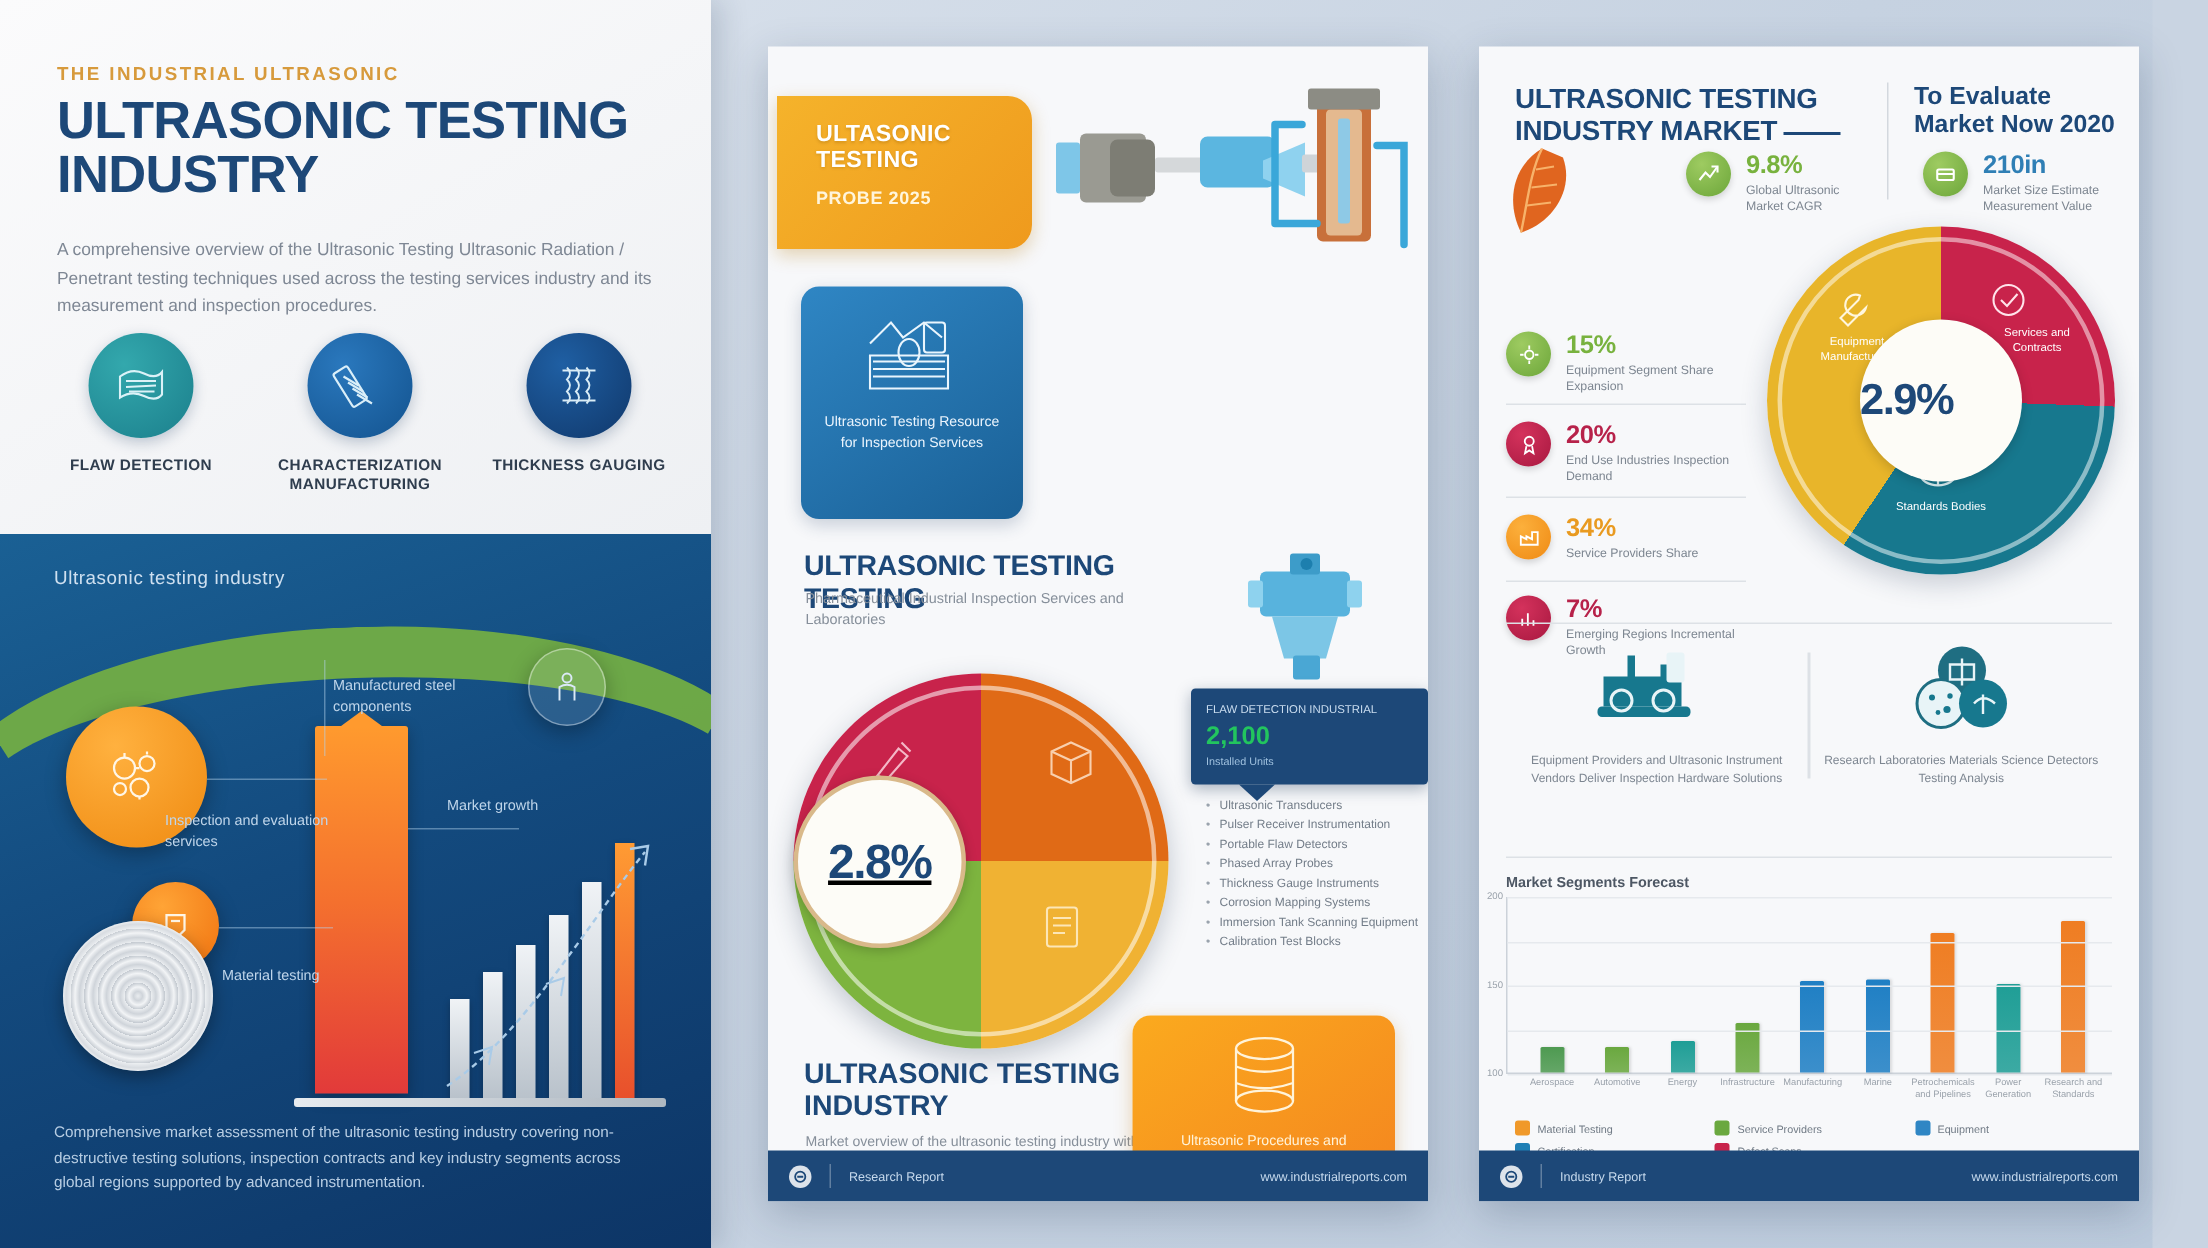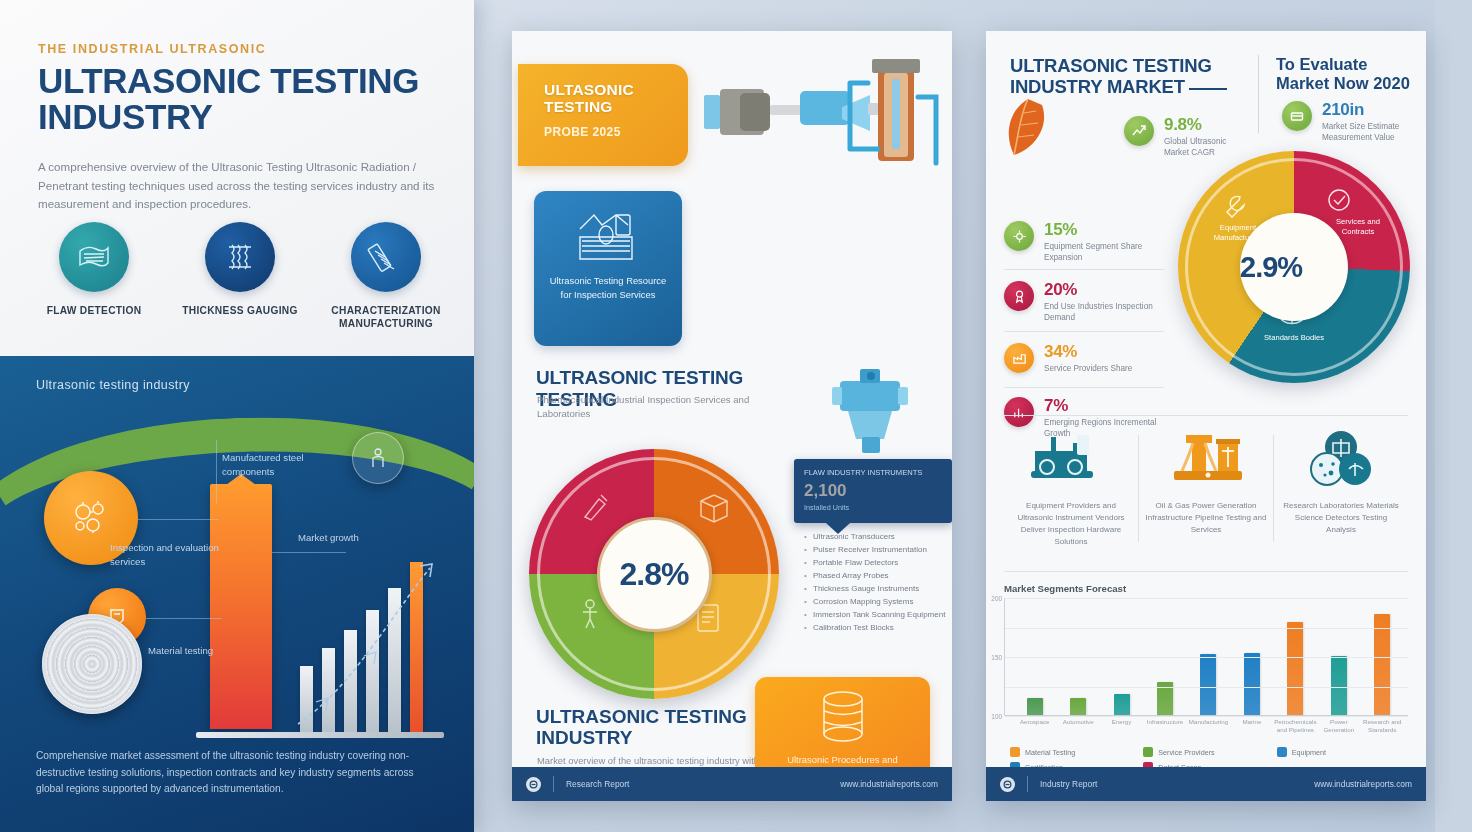--- a/index.html
+++ b/index.html
@@ -177,21 +177,21 @@
   
   .donut-mid {
     position:absolute; left:17px; top:418px; width:250px; height:250px;
     border-radius:50%;
     background: conic-gradient(
       #e06a16 0deg 90deg,
       #f0b233 90deg 180deg,
       #7db43f 180deg 270deg,
       #c8234b 270deg 360deg);
     box-shadow: 0 6px 18px rgba(30,50,80,.25);
-    display:flex; align-items:center; justify-content:center;
+    display:flex; align-items:center; justify-content:flex-start;text-decoration:underline;
   }
   .donut-mid:after {
     content:""; position:absolute; inset:8px; border-radius:50%;
     border:3px solid rgba(255,255,255,.55);
   }
   .donut-hole {
     position:relative; width:115px; height:115px; border-radius:50%;
     background:#fdfcf7; border:3px solid #d9b98a; z-index:2;
     display:flex; align-items:center; justify-content:center;
     box-shadow: 0 2px 8px rgba(0,0,0,.2);
@@ -203,21 +203,21 @@
     position:absolute; left:282px; top:428px; width:158px; height:64px;
     background:#1d4878; border-radius:3px; padding:9px 10px;
     box-shadow: 0 3px 10px rgba(20,45,80,.35);
   }
   .callout:before {
     content:""; position:absolute; left:32px; bottom:-11px;
     border-left:12px solid transparent; border-right:12px solid transparent;
     border-top:11px solid #1d4878;
   }
   .callout .cl-t { color:#c9dcef; font-size:7.6px; line-height:1.35; filter: blur(.4px); }
-  .callout .cl-n { color:#a3a3a3; font-size:17px; font-weight:800; margin-top:3px; }
+  .callout .cl-n { color:#22c55e; font-size:17px; font-weight:800; margin-top:3px; }
   .callout .cl-s { color:#9fc0de; font-size:7.2px; margin-top:2px; filter: blur(.4px); }
   .blist { position:absolute; left:292px; top:500px; width:150px; }
   .blist li {
     list-style:none; color:#737d89; font-size:8px; line-height:1.62;
     padding-left:9px; position:relative; filter: blur(.4px);
   }
   .blist li:before { content:"•"; position:absolute; left:0; color:#9aa3ad; }
 
   .mid-h2 {
     position:absolute; left:24px; top:676px; width:250px;
@@ -367,38 +367,38 @@
       <div class="pl-ico-col">
         <div class="circ c-teal">
           <svg width="40" height="40" viewBox="0 0 40 40" fill="none" stroke="#eafaff" stroke-width="1.4">
             <path d="M6 14 Q14 8 22 12 Q30 16 34 11 L34 26 Q30 31 22 27 Q14 23 6 28 Z"></path>
             <path d="M10 17 L30 17 M10 21 L30 20 M12 24 L29 24"></path>
           </svg>
         </div>
         <div class="ico-cap">FLAW DETECTION</div>
       </div>
       <div class="pl-ico-col">
+        <div class="circ c-blue">
+          <svg width="40" height="40" viewBox="0 0 40 40" fill="none" stroke="#eafaff" stroke-width="1.4">
+            <rect x="8" y="8" width="11" height="26" rx="1.5" transform="rotate(-32 13 21)"></rect>
+            <path d="M9 14 L19 20 M12 18 L22 24 M15 22 L25 28 M18 26 L28 32"></path>
+          </svg>
+        </div>
+        <div class="ico-cap">CHARACTERIZATION MANUFACTURING</div>
+      </div>
+      <div class="pl-ico-col">
         <div class="circ c-navy">
           <svg width="40" height="40" viewBox="0 0 40 40" fill="none" stroke="#eafaff" stroke-width="1.3">
             <path d="M12 8 Q16 12 12 16 Q16 20 12 24 Q16 28 12 32"></path>
             <path d="M18 8 Q22 12 18 16 Q22 20 18 24 Q22 28 18 32"></path>
             <path d="M25 8 Q29 12 25 16 Q29 20 25 24 Q29 28 25 32"></path>
             <path d="M9 10 L31 10 M9 30 L31 30"></path>
           </svg>
         </div>
         <div class="ico-cap">THICKNESS GAUGING</div>
-      </div>
-      <div class="pl-ico-col">
-        <div class="circ c-blue">
-          <svg width="40" height="40" viewBox="0 0 40 40" fill="none" stroke="#eafaff" stroke-width="1.4">
-            <rect x="8" y="8" width="11" height="26" rx="1.5" transform="rotate(-32 13 21)"></rect>
-            <path d="M9 14 L19 20 M12 18 L22 24 M15 22 L25 28 M18 26 L28 32"></path>
-          </svg>
-        </div>
-        <div class="ico-cap">CHARACTERIZATION MANUFACTURING</div>
       </div>
     </div>
 
     <div class="pl-bottom">
       <div class="pl-sub">Ultrasonic testing industry</div>
       <div class="swoosh"></div>
 
       <div class="pl-bubble bub-a">
         <svg width="52" height="52" viewBox="0 0 52 52" fill="none" stroke="#fff6e6" stroke-width="1.5">
           <circle cx="18" cy="20" r="7"></circle>
@@ -518,21 +518,21 @@
       <svg class="seg-ico" style="left:50px; top:40px;" width="34" height="34" viewBox="0 0 34 34" fill="none" stroke="#ffdee6" stroke-width="1.4">
         <path d="M6 28 L20 10 L26 15 L12 31 Z"></path>
           <path d="M22 6 L28 12"></path>
       </svg>
       <div class="donut-hole">
         <span>2.8%</span>
       </div>
     </div>
 
     <div class="callout">
-      <div class="cl-t">FLAW INDUSTRY INSTRUMENTS</div>
+      <div class="cl-t">FLAW DETECTION INDUSTRIAL</div>
       <div class="cl-n">2,100</div>
       <div class="cl-s">Installed Units</div>
     </div>
 
     <ul class="blist">
       <li>Ultrasonic Transducers</li>
       <li>Pulser Receiver Instrumentation</li>
       <li>Portable Flaw Detectors</li>
       <li>Phased Array Probes</li>
       <li>Thickness Gauge Instruments</li>
@@ -574,21 +574,21 @@
     </div>
     <div class="vdiv"></div>
     <div class="rp-title2">To Evaluate Market Now 2020</div>
 
     <svg class="leaf" viewBox="0 0 56 62" fill="none">
       <path d="M28 2 C8 14 4 38 14 58 C34 52 50 30 42 8 Z" fill="#e0651f"></path>
       <path d="M28 2 C20 18 18 40 14 58" stroke="#f7b26a" stroke-width="1.6"></path>
       <path d="M24 16 L36 14 M21 28 L38 26 M18 40 L34 38" stroke="#f7b26a" stroke-width="1.2"></path>
     </svg>
 
-    <div class="stat" style="left:138px; top:85px; width:125px;">
+    <div class="stat" style="left:138px; top:70px; width:125px;">
       <div class="dot d-green">
         <svg width="16" height="16" viewBox="0 0 16 16" fill="none" stroke="#fff" stroke-width="1.4">
           <path d="M2 12 L6 7 L9 10 L14 3"></path>
             <path d="M10 3 L14 3 L14 7"></path>
         </svg>
       </div>
       <div class="txt">
         <div class="num n-green">9.8%</div>
         <div class="cap">Global Ultrasonic Market CAGR</div>
       </div>
@@ -691,32 +691,20 @@
           <path d="M10 42 L10 22 L48 22 L48 14 L62 14 L62 42 Z" fill="#17788e"></path>
           <rect x="52" y="6" width="12" height="20" rx="2" fill="#e8f4f7"></rect>
           <rect x="26" y="8" width="5" height="16" fill="#17788e"></rect>
           <rect x="6" y="42" width="62" height="7" rx="3" fill="#17788e"></rect>
           <circle cx="22" cy="38" r="7" fill="none" stroke="#e8f4f7" stroke-width="2"></circle>
           <circle cx="50" cy="38" r="7" fill="none" stroke="#e8f4f7" stroke-width="2"></circle>
         </svg>
         <div class="cap">Equipment Providers and Ultrasonic Instrument Vendors Deliver Inspection Hardware Solutions</div>
       </div>
       <div class="c3sep"></div>
-      <div class="c3">
-        <svg width="92" height="58" viewBox="0 0 92 58">
-          <path d="M26 6 L52 6 L52 14 L46 14 L46 42 L32 42 L32 14 L26 14 Z" fill="#ef9a1d"></path>
-          <path d="M22 42 Q30 24 33 14 M56 42 Q48 24 45 14" stroke="#f5bc63" stroke-width="3" fill="none"></path>
-          <rect x="58" y="14" width="20" height="28" fill="#ef9a1d"></rect>
-          <rect x="56" y="10" width="24" height="5" fill="#d98310"></rect>
-          <path d="M62 22 L74 22 M68 18 L68 38" stroke="#fff3dd" stroke-width="2"></path>
-          <rect x="14" y="42" width="68" height="9" rx="2" fill="#e08a14"></rect>
-          <circle cx="48" cy="46" r="2.5" fill="#fff3dd"></circle>
-        </svg>
-        <div class="cap">Oil &amp; Gas Power Generation Infrastructure Pipeline Testing and Services</div>
-      </div>
       <div class="c3sep"></div>
       <div class="c3">
         <svg width="92" height="58" viewBox="0 0 92 58">
           <circle cx="46" cy="18" r="16" fill="#1f6e82"></circle>
           <circle cx="32" cy="40" r="16" fill="#e8f4f7" stroke="#1f6e82" stroke-width="2"></circle>
           <circle cx="60" cy="40" r="16" fill="#17788e"></circle>
           <path d="M38 14 L54 14 L54 24 L38 24 Z M46 10 L46 28" stroke="#e8f4f7" stroke-width="1.6" fill="none"></path>
           <circle cx="26" cy="36" r="2" fill="#17788e"></circle>
             <circle cx="36" cy="44" r="2.4" fill="#17788e"></circle>
           <circle cx="30" cy="46" r="1.6" fill="#17788e"></circle>

